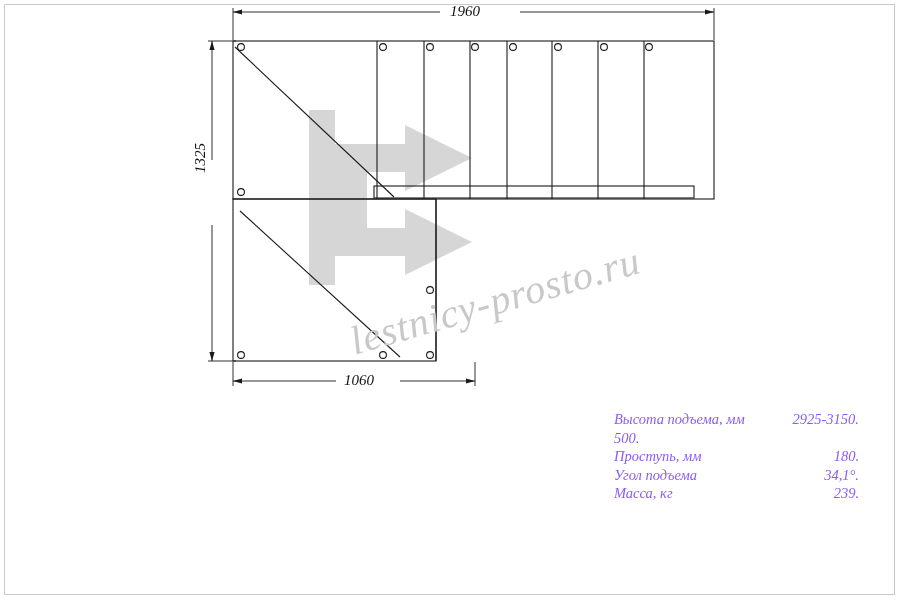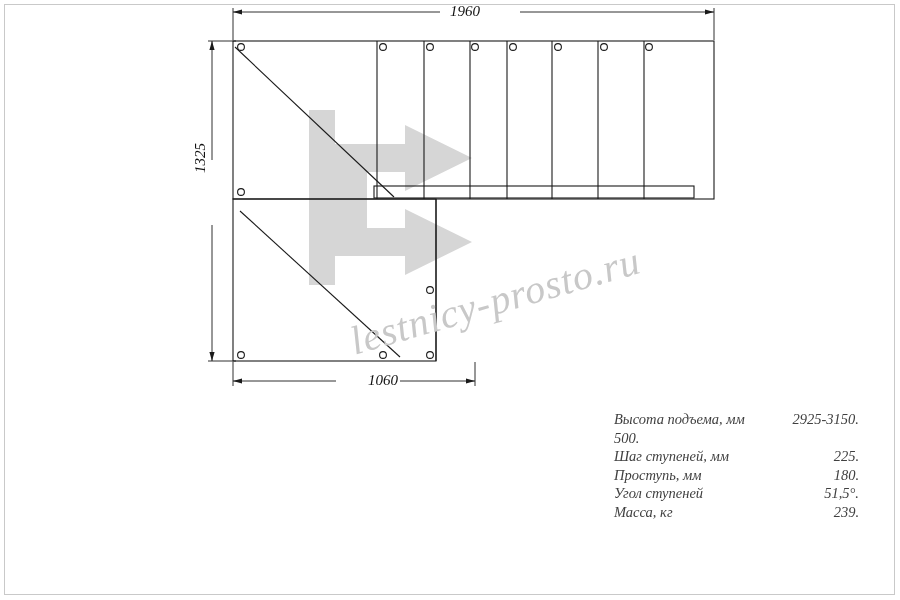--- a/index.html
+++ b/index.html
@@ -63,36 +63,36 @@
   }
   .dim-label {
     position: absolute;
     color: #111;
     font-family: "Liberation Serif", serif;
     font-style: italic;
     font-size: 15px;
     white-space: nowrap;
   }
   #dim-top-label { left: 450px; top: 3px; }
-  #dim-bottom-label { left: 344px; top: 372px; margin-left: 24px; }
+  #dim-bottom-label { left: 344px; top: 372px; }
   #dim-left-label {
     left: 192px;
     top: 173px;
     transform: rotate(-90deg);
     transform-origin: left top;
   }
   .spec {
     position: absolute;
     left: 614px;
     top: 410px;
     width: 245px;
     font-family: "Liberation Serif", serif;
     font-style: italic;
     font-size: 14.5px;
-    color: #404040;
+    color: #8b5cf6;
   }
   .spec-row {
     display: flex;
     justify-content: space-between;
     line-height: 18.6px;
     white-space: nowrap;
   }
   .spec-name { text-align: left; }
   .spec-value { text-align: left; }
 </style>
@@ -182,30 +182,26 @@
 
   <div class="spec">
     <div class="spec-row">
       <span class="spec-name">Высота подъема, мм</span>
       <span class="spec-value">2925-3150.</span>
     </div>
     <div class="spec-row">
       <span class="spec-value">500.</span>
     </div>
     <div class="spec-row">
-      <span class="spec-name">Шаг ступеней, мм</span>
-      <span class="spec-value">225.</span>
-    </div>
-    <div class="spec-row">
       <span class="spec-name">Проступь, мм</span>
       <span class="spec-value">180.</span>
     </div>
     <div class="spec-row">
-      <span class="spec-name">Угол ступеней</span>
-      <span class="spec-value">51,5°.</span>
+      <span class="spec-name">Угол подъема</span>
+      <span class="spec-value">34,1°.</span>
     </div>
     <div class="spec-row">
       <span class="spec-name">Масса, кг</span>
       <span class="spec-value">239.</span>
     </div>
   </div>
 
 </div>
 
 </body></html>

